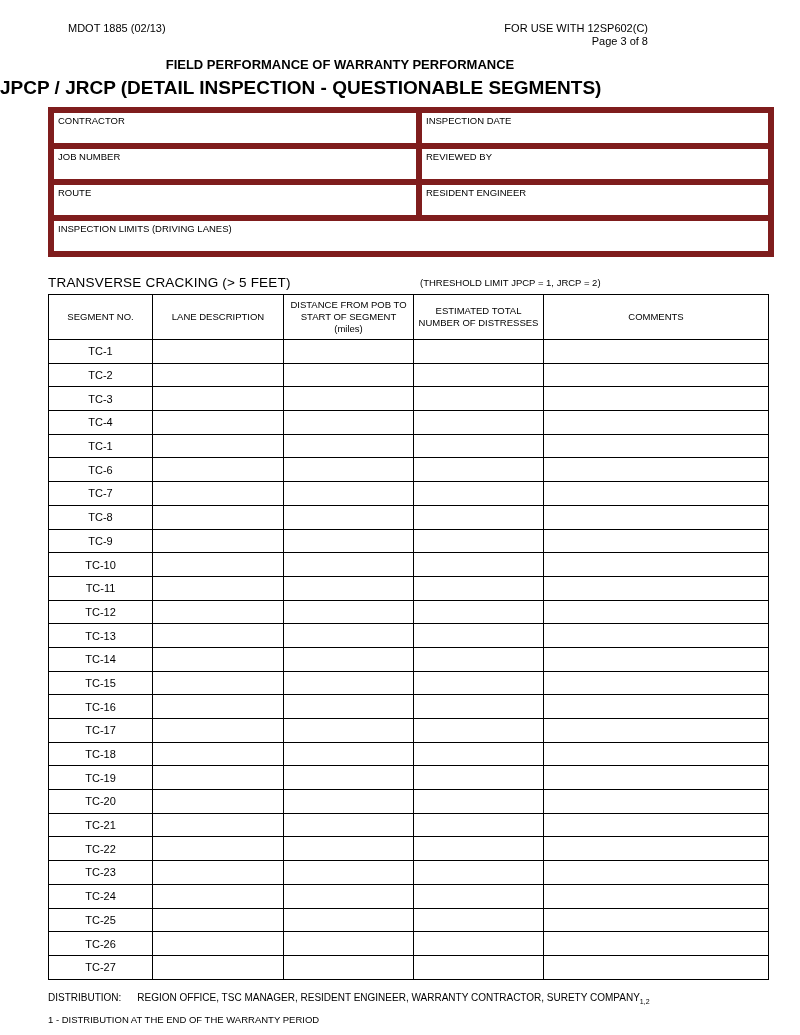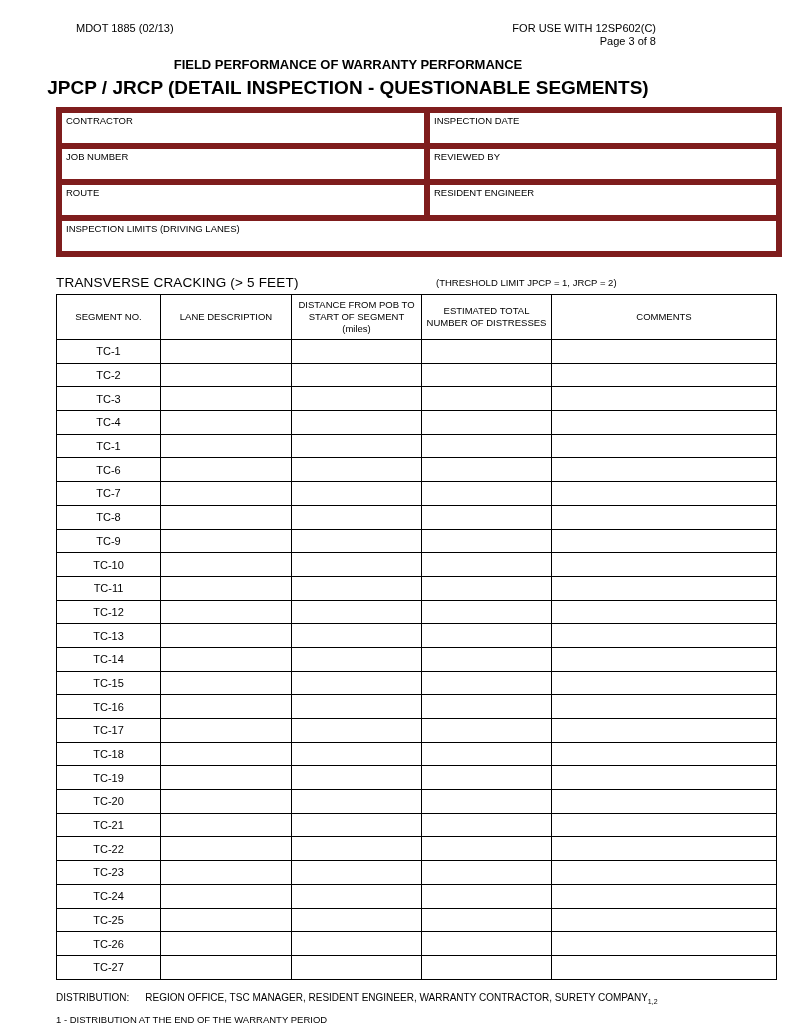--- a/index.html
+++ b/index.html
@@ -2,43 +2,43 @@
 <html><head>
 <meta charset="utf-8">
 <style>
   html,body{margin:0;padding:0;}
   body{
     width:800px;height:1035px;background:#ffffff;color:#000;
     font-family:"Liberation Sans", sans-serif;
     -webkit-font-smoothing:antialiased;
     overflow:hidden;
   }
-  .page{position:relative;width:680px;height:1035px;padding-left:8px;}
+  .page{position:relative;width:680px;height:1035px;}
 
   
   .topbar{display:flex;justify-content:space-between;align-items:flex-start;
           padding:22px 32px 0 68px;font-size:11px;line-height:13px;}
   .topbar .right{text-align:right;}
 
   
   .title1{text-align:center;font-size:13px;font-weight:bold;margin-top:9px;line-height:16px;}
-  .title2{text-align:center;font-size:19px;font-weight:bold;margin-top:3px;line-height:23px;}
+  .title2{text-align:left;font-size:19px;font-weight:bold;margin-top:3px;line-height:23px;}
 
   
   table{border-collapse:collapse;table-layout:fixed;}
   .info-table{width:720px;margin:8px 0 0 48px;}
   .info-table td{
     border:6px solid #7f1d1d;height:28px;vertical-align:top;
     padding:2px 0 0 4px;font-size:9.5px;line-height:11px;
   }
 
   
   .section-row{position:relative;width:720px;margin:16px 0 0 48px;height:17px;}
   .section-title{font-size:13.5px;line-height:17px;letter-spacing:0.2px;}
-  .threshold{position:absolute;left:380px;bottom:2px;font-size:9.5px;}
+  .threshold{position:absolute;left:372px;bottom:2px;font-size:9.5px;}
 
   
   .seg-table{width:720px;margin:4px 0 0 48px;}
   .seg-table th{
     border:1px solid #000;font-size:9.5px;font-weight:normal;text-align:center;
     vertical-align:middle;padding:4px 2px;line-height:12px;white-space:pre-line;height:27px;
   }
   .seg-table td{
     border:1px solid #000;height:22.7px;font-size:11px;vertical-align:middle;padding:0 3px;
   }

